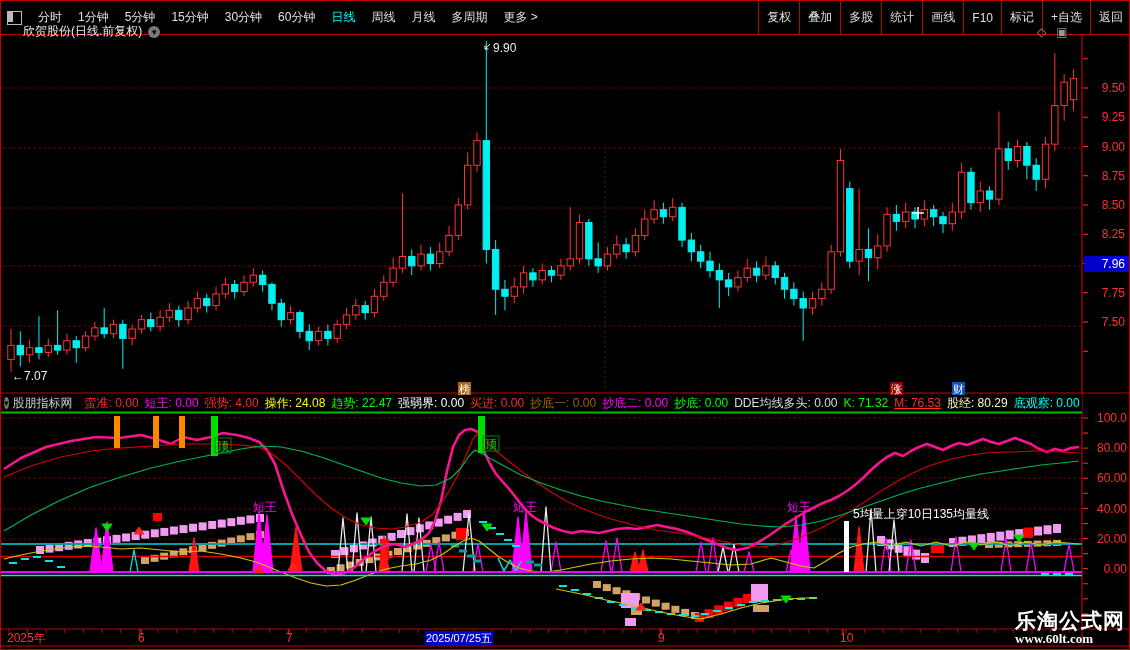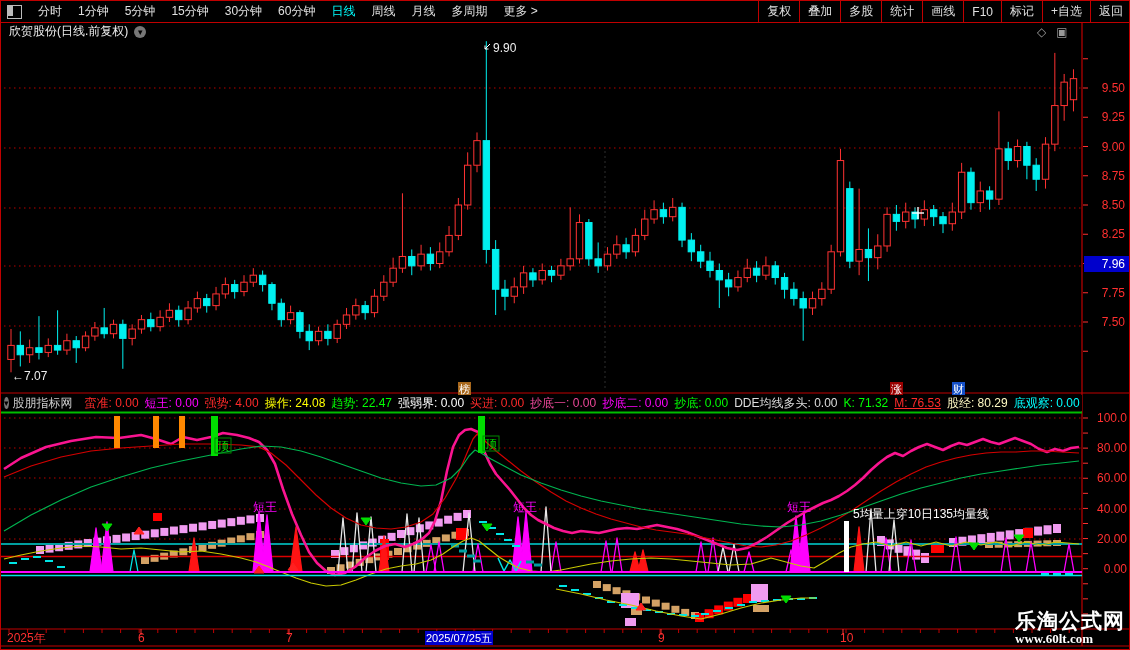--- a/index.html
+++ b/index.html
@@ -1,30 +1,30 @@
 <!DOCTYPE html>
 <html><head>
 <meta charset="utf-8">
 <style>
   html,body{margin:0;padding:0;background:#000;}
   .screen{position:relative;width:1130px;height:650px;background:#000;overflow:hidden;
           font-family:"Liberation Sans","DejaVu Sans",sans-serif;box-sizing:border-box;
           border:1px solid #c00000;}
-  .toolbar{position:absolute;left:0;top:0;width:1130px;height:22px;display:flex;align-items:center;
+  .toolbar{position:absolute;left:0;top:0;width:1130px;height:34px;display:flex;align-items:center;
            border-bottom:1px solid #c00000;box-sizing:border-box;background:#000;z-index:5;}
   .tb-left{display:flex;align-items:center;gap:0;flex:1;}
   .split-icon{width:13px;height:12px;border:1px solid #bbb;margin:0 8px 0 6px;position:relative;}
   .split-icon::after{content:"";position:absolute;left:0;top:0;width:5px;height:10px;background:#bbb;}
   .tb-item{color:#e0e0e0;font-size:12px;padding:0 8px;cursor:pointer;white-space:nowrap;}
   .tb-item.active{color:#00ffff;}
   .tb-right{display:flex;align-items:stretch;height:100%;}
   .tb-action{color:#e0e0e0;font-size:12px;padding:0 8px;border-left:1px solid #c00000;
              display:flex;align-items:center;cursor:pointer;white-space:nowrap;}
   .title-row{position:absolute;left:0;top:22px;height:17px;display:flex;align-items:center;z-index:5;}
-  .title-text{color:#eee;font-size:12px;margin-left:8px;white-space:nowrap;}
+  .title-text{color:#eee;font-size:12px;margin-left:22px;white-space:nowrap;}
   .chev-circle{width:12px;height:12px;border-radius:50%;background:#777;color:#000;font-size:9px;
                line-height:12px;text-align:center;margin-left:6px;cursor:pointer;}
   .corner-icons{position:absolute;top:24px;left:1036px;display:flex;gap:10px;z-index:5;color:#999;font-size:12px;}
   .corner-icons span{cursor:pointer;}
   .ind-row{position:absolute;left:0;top:394px;width:1081px;height:16px;display:flex;align-items:center;
            overflow:hidden;white-space:nowrap;z-index:5;background:#000;}
   .ind-item{font-size:12px;margin-right:6px;}
   .ind-src{color:#ccc;font-size:12px;margin-right:12px;}
   .watermark{position:absolute;right:4px;bottom:3px;text-align:left;color:#fff;z-index:6;line-height:1.05;}
   .wm1{font-size:21px;font-weight:bold;letter-spacing:1px;}
@@ -704,21 +704,21 @@
   <div class="ind-row">
     <span class="chev-circle" style="margin:0 4px 0 3px;">▾</span>
     <span class="ind-src">股朋指标网</span>
   <span class="ind-item" style="color: rgb(255, 42, 42);">蛮准: 0.00</span>
       <span class="ind-item" style="color: rgb(255, 0, 255);">短王: 0.00</span>
       <span class="ind-item" style="color: rgb(255, 42, 42);">强势: 4.00</span>
       <span class="ind-item" style="color: rgb(255, 255, 0);">操作: 24.08</span>
       <span class="ind-item" style="color: rgb(0, 255, 0);">趋势: 22.47</span>
       <span class="ind-item" style="color: rgb(255, 255, 255);">强弱界: 0.00</span>
       <span class="ind-item" style="color: rgb(255, 42, 42);">买进: 0.00</span>
-      <span class="ind-item" style="color: #ec4899;">抄底一: 0.00</span>
+      <span class="ind-item" style="color: #a16207;">抄底一: 0.00</span>
       <span class="ind-item" style="color: rgb(255, 0, 255);">抄底二: 0.00</span>
       <span class="ind-item" style="color: rgb(0, 255, 0);">抄底: 0.00</span>
       <span class="ind-item" style="color: rgb(221, 221, 221);">DDE均线多头: 0.00</span>
       <span class="ind-item" style="color: rgb(0, 255, 0);">K: 71.32</span>
       <span class="ind-item" style="color: rgb(255, 42, 42); text-decoration: underline;">M: 76.53</span>
       <span class="ind-item" style="color: #fef9c3;">股经: 80.29</span>
       <span class="ind-item" style="color: rgb(0, 255, 255);">底观察: 0.00</span>
       <span class="ind-item" style="color: rgb(204, 204, 0);">底</span>
     </div>
 

